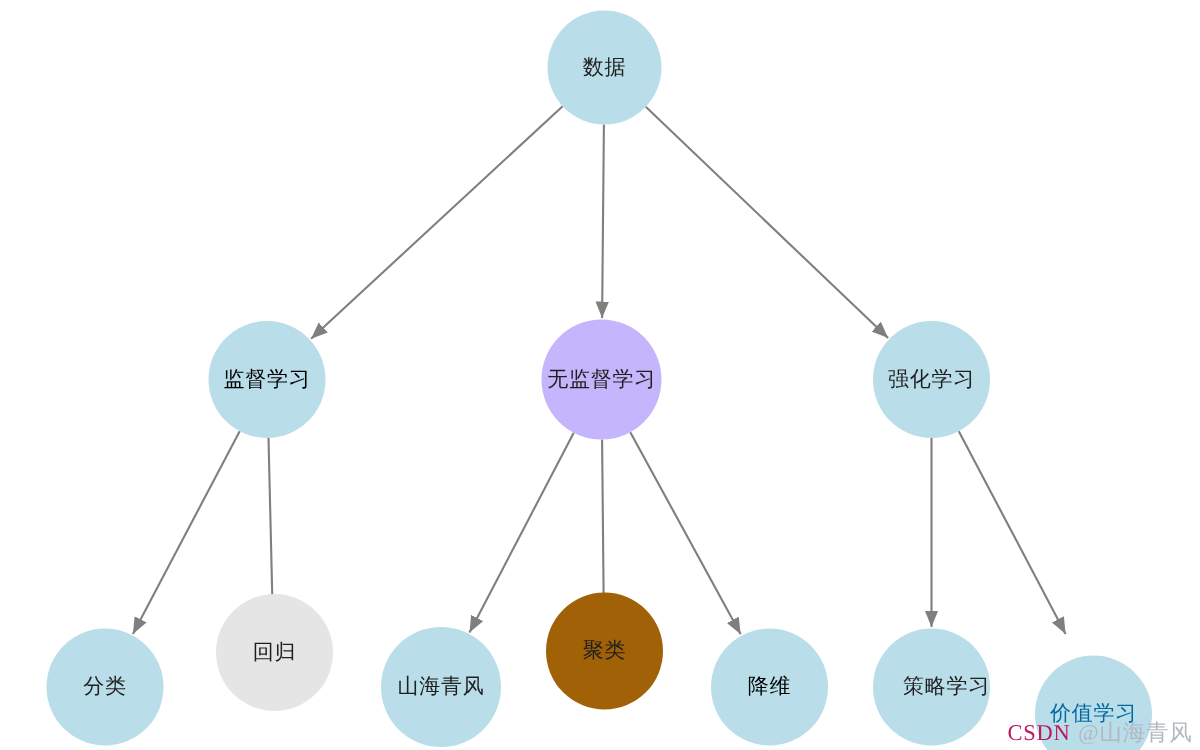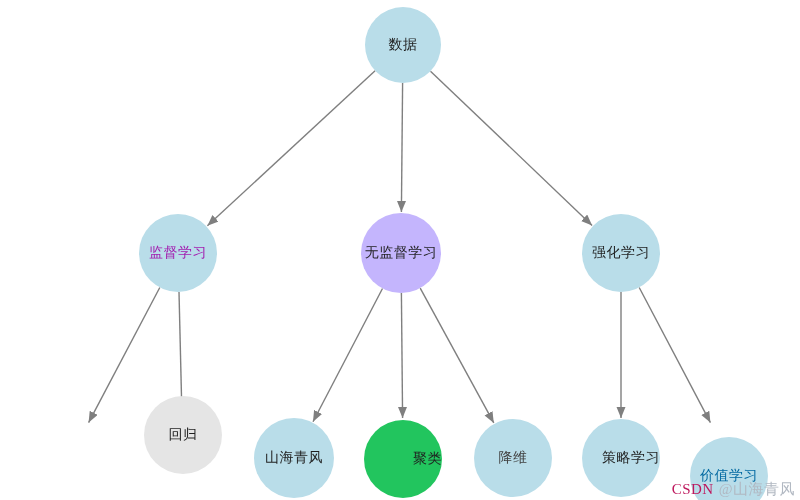--- a/index.html
+++ b/index.html
@@ -61,39 +61,42 @@
         <line x1="401.4" y1="293.0" x2="402.6" y2="418.0" stroke="#7f7f7f" stroke-width="1.4" marker-end="url(#arrowhead)"></line>
         <line x1="420.2" y1="288.1" x2="493.8" y2="422.9" stroke="#7f7f7f" stroke-width="1.4" marker-end="url(#arrowhead)"></line>
         <line x1="621.0" y1="292.0" x2="621.0" y2="418.0" stroke="#7f7f7f" stroke-width="1.4" marker-end="url(#arrowhead)"></line>
         <line x1="639.2" y1="287.5" x2="710.4" y2="422.6" stroke="#7f7f7f" stroke-width="1.4" marker-end="url(#arrowhead)"></line>
       </g>
   </svg>
 
   <div class="node" style="left: 365px; top: 7px; width: 76px; height: 76px; background: rgb(185, 221, 233); color: rgb(31, 31, 31);">
     <span class="node-label">数据</span>
   </div>
-  <div class="node" style="left: 139px; top: 214px; width: 78px; height: 78px; background: rgb(185, 221, 233); color: #a21caf;">
+  <div class="node" style="left: 139px; top: 214px; width: 78px; height: 78px; background: rgb(185, 221, 233); color: #000000;">
     <span class="node-label">监督学习</span>
   </div>
   <div class="node" style="left: 361px; top: 213px; width: 80px; height: 80px; background: #c4b5fd; color: rgb(31, 31, 31);">
     <span class="node-label">无监督学习</span>
   </div>
   <div class="node" style="left: 582px; top: 214px; width: 78px; height: 78px; background: rgb(185, 221, 233); color: rgb(31, 31, 31);">
     <span class="node-label">强化学习</span>
   </div>
+  <div class="node" style="left: 31px; top: 419px; width: 78px; height: 78px; background: rgb(185, 221, 233); color: rgb(31, 31, 31);">
+    <span class="node-label">分类</span>
+  </div>
   <div class="node" style="left: 144px; top: 396px; width: 78px; height: 78px; background: #e5e5e5; color: rgb(31, 31, 31);">
     <span class="node-label">回归</span>
   </div>
   <div class="node" style="left: 254px; top: 418px; width: 80px; height: 80px; background: rgb(185, 221, 233); color: rgb(31, 31, 31);">
     <span class="node-label">山海青风</span>
   </div>
-  <div class="node" style="left: 364px; top: 420px; width: 78px; height: 78px; background: #22c55e; color: rgb(31, 31, 31); justify-content: flex-end;">
+  <div class="node" style="left: 364px; top: 395px; width: 78px; height: 78px; background: #a16207; color: rgb(31, 31, 31);">
     <span class="node-label">聚类</span>
   </div>
-  <div class="node" style="left: 474px; top: 419px; width: 78px; height: 78px; background: rgb(185, 221, 233); color: #404040;">
+  <div class="node" style="left: 474px; top: 419px; width: 78px; height: 78px; background: rgb(185, 221, 233); color: #000000;">
     <span class="node-label">降维</span>
   </div>
   <div class="node" style="left: 582px; top: 419px; width: 78px; height: 78px; background: rgb(185, 221, 233); color: rgb(31, 31, 31); justify-content: flex-end;">
     <span class="node-label">策略学习</span>
   </div>
   <div class="node" style="left: 690px; top: 437px; width: 78px; height: 78px; background: rgb(185, 221, 233); color: #0369a1;">
     <span class="node-label">价值学习</span>
   </div>
 
   <div class="watermark">

